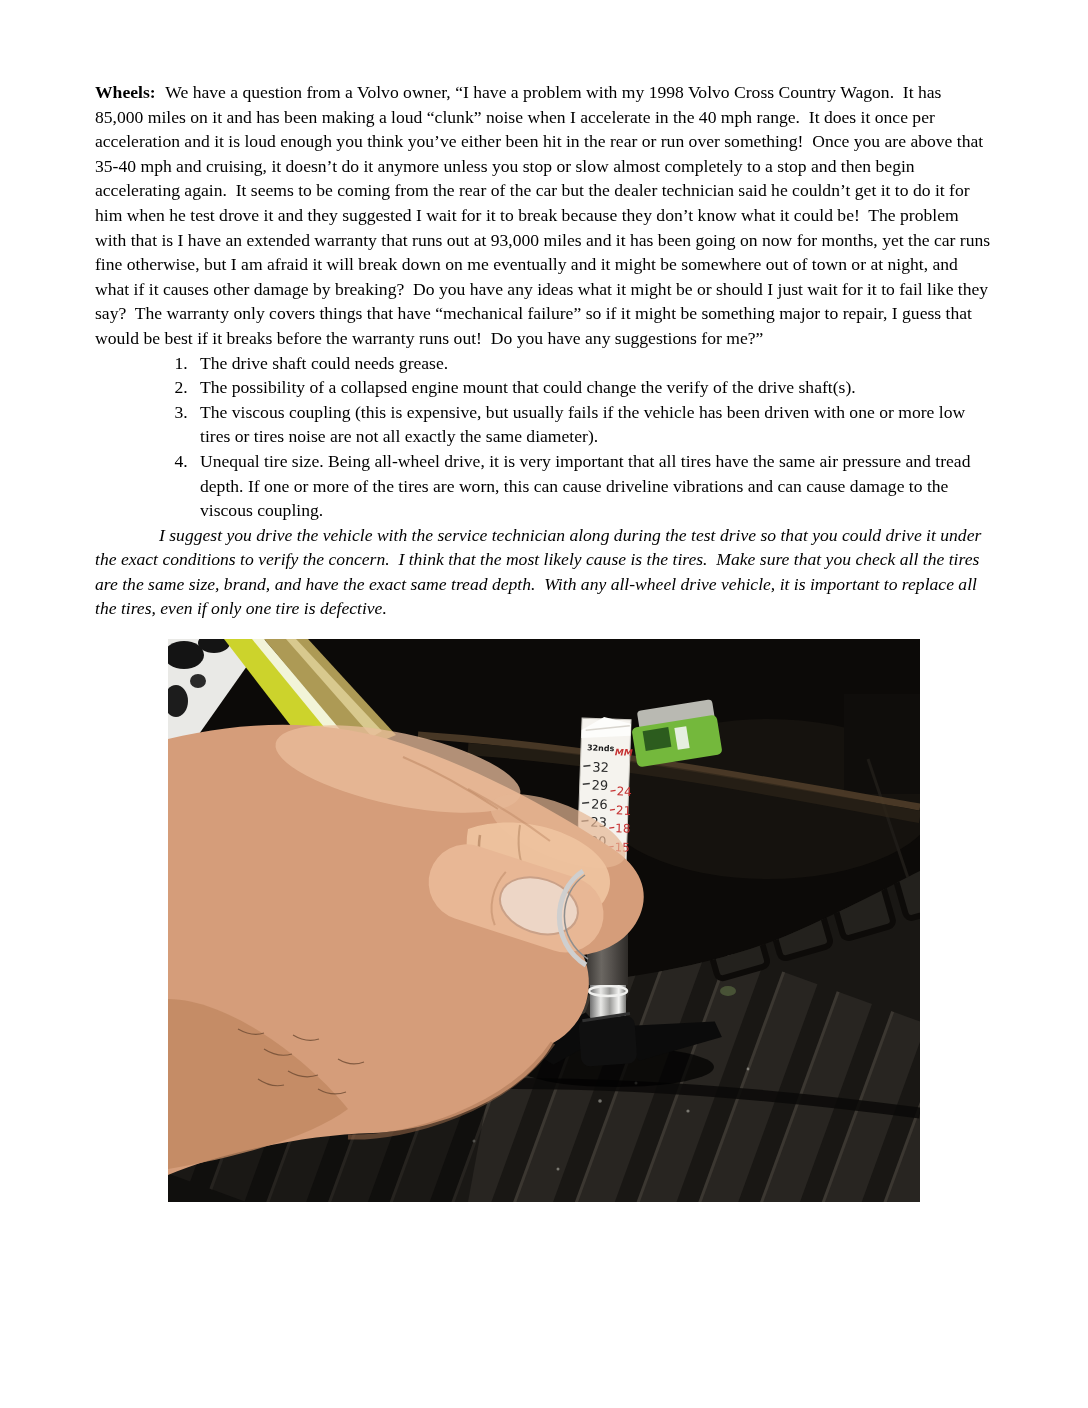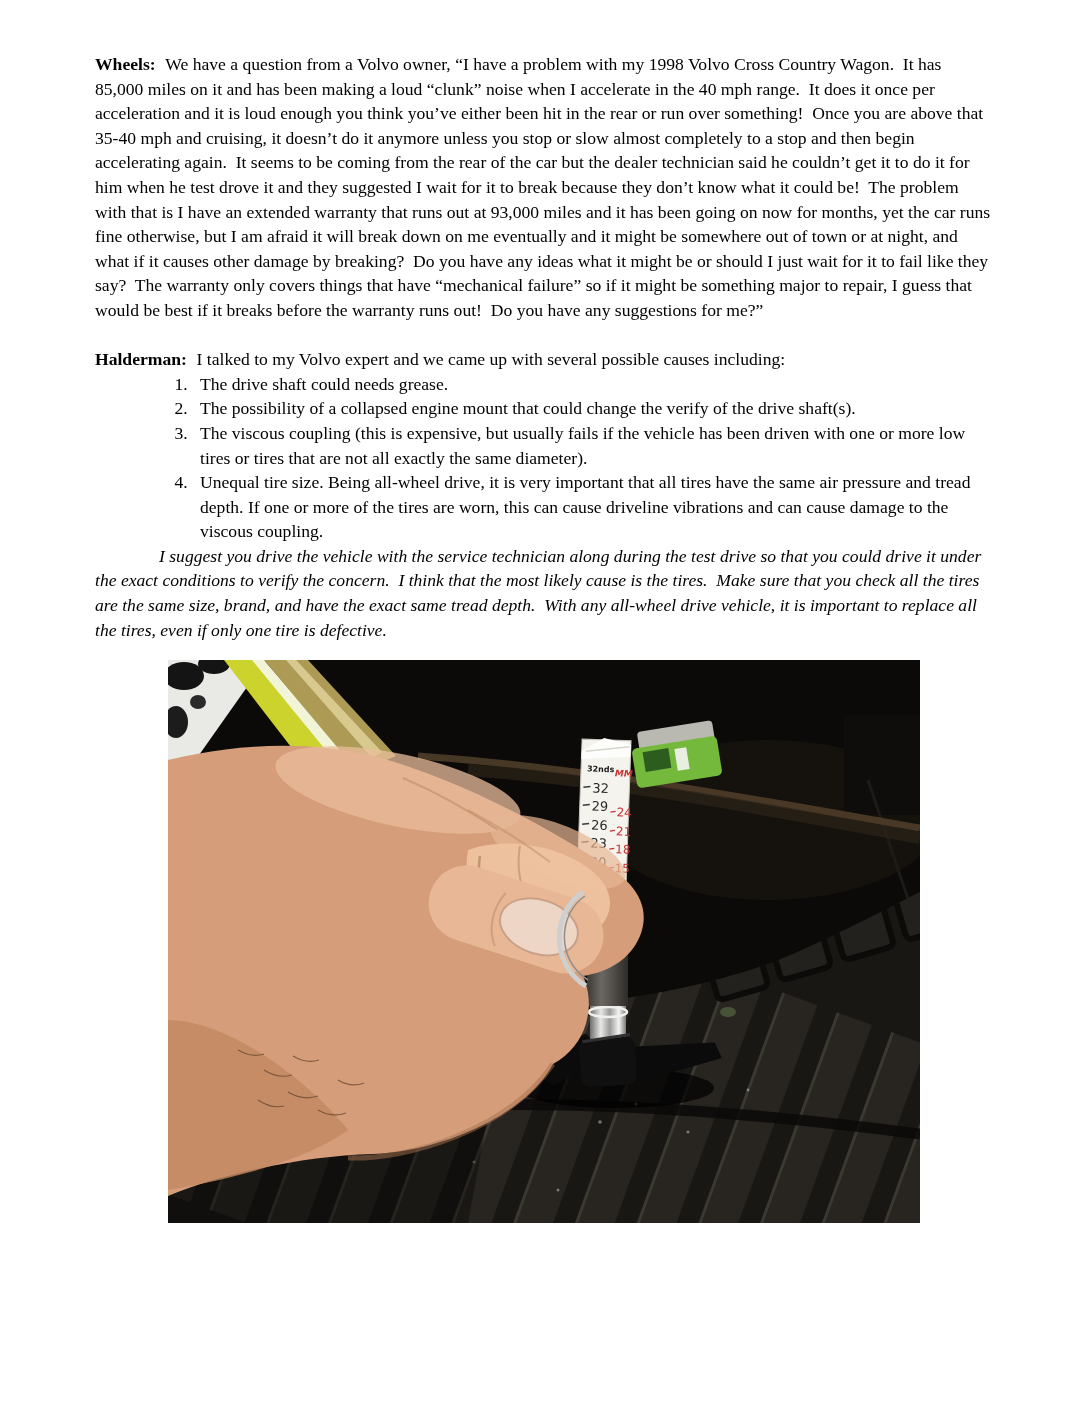--- a/index.html
+++ b/index.html
@@ -1,20 +1,20 @@
 <!DOCTYPE html>
 <html><head>
 <meta charset="utf-8">
 <style>
   html,body{margin:0;padding:0;background:#ffffff;}
   .page{
     position:relative;
     width:1088px;height:1408px;
     box-sizing:border-box;
-    padding:52px 96px 0 95px;
+    padding:80px 96px 0 95px;
     background:#ffffff;
     font-family:"Liberation Serif","DejaVu Serif",serif;
     font-size:17.6px;
     line-height:24.6px;
     color:#000000;
   }
   p{margin:0;white-space:pre-wrap;}
   .para-label{font-weight:bold;margin-right:0.55em;}
   .answer-block{margin-top:24.6px;}
   ol.causes{
@@ -38,26 +38,25 @@
   .scale-hdr{font-family:"DejaVu Sans",sans-serif;font-size:8px;fill:#1a1a1a;font-weight:bold;}
   .scale-hdr-red{font-family:"DejaVu Sans",sans-serif;font-size:9px;fill:#c63333;font-weight:bold;font-style:italic;}
 </style>
 </head>
 <body>
 
 <div class="page">
 
   <p><span class="para-label">Wheels:</span><span>We have a question from a Volvo owner, “I have a problem with my 1998 Volvo Cross Country Wagon.  It has 85,000 miles on it and has been making a loud “clunk” noise when I accelerate in the 40 mph range.  It does it once per acceleration and it is loud enough you think you’ve either been hit in the rear or run over something!  Once you are above that 35-40 mph and cruising, it doesn’t do it anymore unless you stop or slow almost completely to a stop and then begin accelerating again.  It seems to be coming from the rear of the car but the dealer technician said he couldn’t get it to do it for him when he test drove it and they suggested I wait for it to break because they don’t know what it could be!  The problem with that is I have an extended warranty that runs out at 93,000 miles and it has been going on now for months, yet the car runs fine otherwise, but I am afraid it will break down on me eventually and it might be somewhere out of town or at night, and what if it causes other damage by breaking?  Do you have any ideas what it might be or should I just wait for it to fail like they say?  The warranty only covers things that have “mechanical failure” so if it might be something major to repair, I guess that would be best if it breaks before the warranty runs out!  Do you have any suggestions for me?”</span></p>
 
-  <p class="answer-block"><span class="para-label">Halderman:</span><span>I talked to my Volvo expert and we came up with several possible causes including:</span></p>
 
   <ol class="causes">
     <li>The drive shaft could needs grease.</li>
     <li>The possibility of a collapsed engine mount that could change the verify of the drive shaft(s).</li>
-    <li>The viscous coupling (this is expensive, but usually fails if the vehicle has been driven with one or more low tires or tires that are not all exactly the same diameter).</li>
+    <li>The viscous coupling (this is expensive, but usually fails if the vehicle has been driven with one or more low tires or tires noise are not all exactly the same diameter).</li>
     <li>Unequal tire size.  Being all-wheel drive, it is very important that all tires have the same air pressure and tread depth.  If one or more of the tires are worn, this can cause driveline vibrations and can cause damage to the viscous coupling.</li>
   </ol>
 
   <p class="closing">I suggest you drive the vehicle with the service technician along during the test drive so that you could drive it under the exact conditions to verify the concern.  I think that the most likely cause is the tires.  Make sure that you check all the tires are the same size, brand, and have the exact same tread depth.  With any all-wheel drive vehicle, it is important to replace all the tires, even if only one tire is defective.</p>
 
   <figure class="photo">
     <svg width="752" height="563" viewBox="0 0 752 563" xmlns="http://www.w3.org/2000/svg">
       <defs>
         <linearGradient id="gradBarrel" x1="0" y1="0" x2="1" y2="0">
           <stop offset="0" stop-color="#3c3936"></stop>

